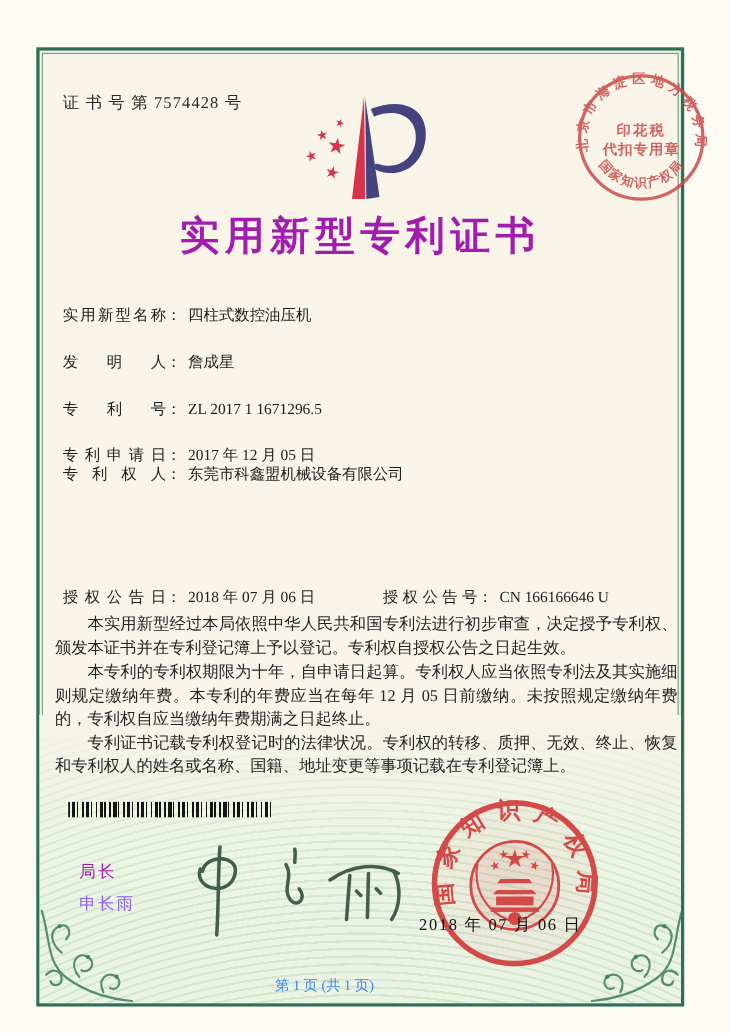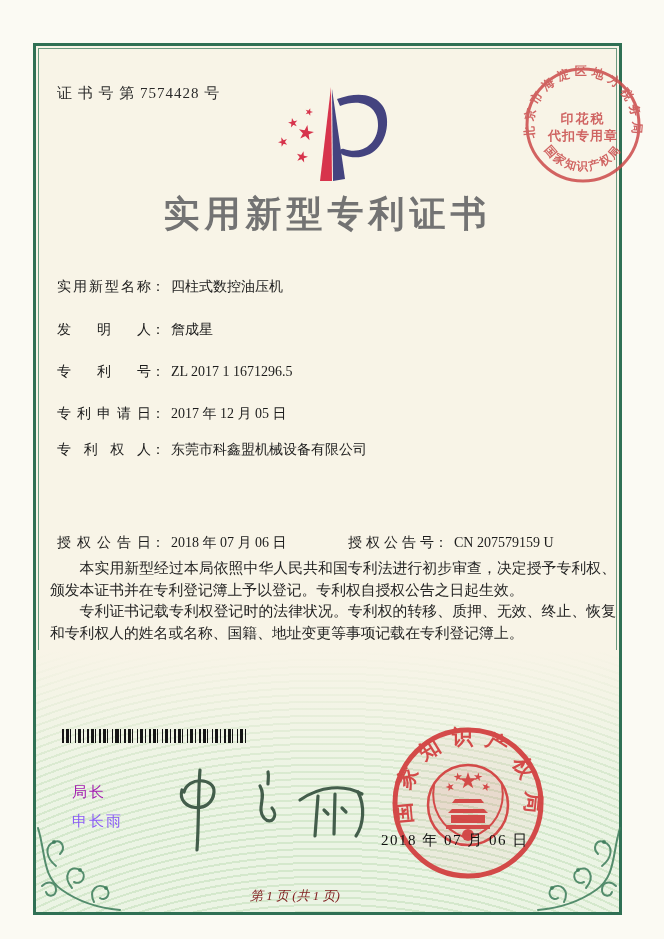--- a/index.html
+++ b/index.html
@@ -6,39 +6,39 @@
   body{width:664px;height:939px;background:#fbfaf3;font-family:"Liberation Serif","DejaVu Serif",serif;}
   .page{position:relative;width:664px;height:939px;overflow:hidden;background:#fbfaf3;}
   .frame{position:absolute;left:33px;top:43px;width:583px;height:866px;border:3px solid #2f7054;background:#f8f4e7;z-index:1;}
   .frame::after{content:"";position:absolute;inset:2px;border:1px solid #6b9a80;pointer-events:none;}
   .pattern{position:absolute;left:36px;top:650px;width:583px;height:262px;z-index:2;
     background-image:
       linear-gradient(to bottom, rgba(248,244,231,1) 0%, rgba(248,244,231,.15) 45%, rgba(248,244,231,0) 70%),
       repeating-radial-gradient(circle at 50% 330%, #d4e8cc 0 2px, #ebf4e4 2px 7px);}
   .txt{position:absolute;color:#1c1c1c;z-index:5;}
   .certno{left:57px;top:84px;font-size:15px;letter-spacing:1px;color:#2a2a2a;}
-  .title{left:33px;top:190px;width:589px;text-align:center;font-size:36px;font-weight:600;letter-spacing:5px;color:#737373;}
+  .title{left:33px;top:190px;width:589px;text-align:center;font-size:36px;font-weight:600;letter-spacing:5px;color:#a21caf;}
   .row{left:57px;font-size:14px;white-space:nowrap;}
   .lbl{display:inline-block;width:94px;text-align:justify;text-align-last:justify;}
   .lbl2{display:inline-block;width:86px;text-align:justify;text-align-last:justify;}
   .val{margin-left:6px;}
   .val-wrap{display:inline-block;margin-left:6px;width:455px;vertical-align:top;white-space:normal;line-height:22px;}
   .paras{left:50px;top:558px;width:566px;z-index:5;}
   .paras p{margin:0;text-indent:2em;font-size:14.8px;line-height:21.5px;text-align:justify;color:#242424;}
   .barcode{position:absolute;left:62px;top:729px;width:185px;height:14px;z-index:5;
     background-image:
       repeating-linear-gradient(90deg,#151515 0 1.5px,transparent 1.5px 3.5px,#151515 3.5px 6.5px,transparent 6.5px 8px,#151515 8px 9px,transparent 9px 12.5px);}
   .director{left:72px;top:783px;font-size:15px;font-family:"Liberation Sans","DejaVu Sans",sans-serif;color:#a21caf;letter-spacing:2px;}
   .director2{left:72px;top:812px;font-size:15px;font-family:"Liberation Sans","DejaVu Sans",sans-serif;color:#8b5cf6;letter-spacing:2px;}
   .sig{position:absolute;left:172px;top:762px;z-index:5;}
   .seal{position:absolute;left:388px;top:723px;z-index:6;opacity:.92;}
   .sealdate{left:381px;top:831px;font-size:15px;letter-spacing:1.5px;color:#111;z-index:7;font-family:"Liberation Serif","DejaVu Serif",serif;}
   .taxstamp{position:absolute;left:523px;top:65px;z-index:6;opacity:.85;}
   .logo{position:absolute;left:265px;top:85px;z-index:5;}
-  .footer{left:250px;top:887px;font-size:13px;color:#7f1d1d;font-style:italic;}
+  .footer{left:250px;top:887px;font-size:13px;color:#3b82f6;}
   .orn{position:absolute;z-index:3;}
   .orn-bl{left:32px;top:822px;}
   .orn-br{left:534px;top:822px;transform:scaleX(-1);}
 </style>
 </head>
 <body>
 
 <div class="page">
 
   <div class="frame"></div>
@@ -114,32 +114,33 @@
   </div>
   <div class="txt row" style="top:321px">
     <span class="lbl">发明人</span><span>：</span><span class="val">詹成星</span>
   </div>
   <div class="txt row" style="top:363px">
     <span class="lbl">专利号</span><span>：</span><span class="val">ZL 2017 1 1671296.5</span>
   </div>
   <div class="txt row" style="top:405px">
     <span class="lbl">专利申请日</span><span>：</span><span class="val">2017 年 12 月 05 日</span>
   </div>
-  <div class="txt row" style="top:441px">
+  <div class="txt row" style="top:422px">
     <span class="lbl">专利权人</span><span>：</span><span class="val">东莞市科鑫盟机械设备有限公司</span>
   </div>
   <div class="txt row" style="top:534px">
     <span class="lbl">授权公告日</span><span>：</span><span class="val">2018 年 07 月 06 日</span>
   </div>
   <div class="txt row" style="left:348px;top:534px">
-    <span class="lbl2">授权公告号</span><span>：</span><span class="val">CN 207579159 U</span>
+    <span class="lbl2">授权公告号</span><span>：</span><span class="val">CN 166166646 U</span>
   </div>
 
   <div class="txt paras">
     <p>本实用新型经过本局依照中华人民共和国专利法进行初步审查，决定授予专利权、颁发本证书并在专利登记簿上予以登记。专利权自授权公告之日起生效。</p>
+    <p>本专利的专利权期限为十年，自申请日起算。专利权人应当依照专利法及其实施细则规定缴纳年费。本专利的年费应当在每年 12 月 05 日前缴纳。未按照规定缴纳年费的，专利权自应当缴纳年费期满之日起终止。</p>
     <p>专利证书记载专利权登记时的法律状况。专利权的转移、质押、无效、终止、恢复和专利权人的姓名或名称、国籍、地址变更等事项记载在专利登记簿上。</p>
   </div>
 
   <div class="barcode"></div>
 
   <div class="txt director">局长</div>
   <div class="txt director2">申长雨</div>
 
   <svg class="sig" width="195" height="95" viewBox="0 0 195 95">
     <g fill="none" stroke="#324e3c" stroke-width="3.2" stroke-linecap="round" opacity=".9">

